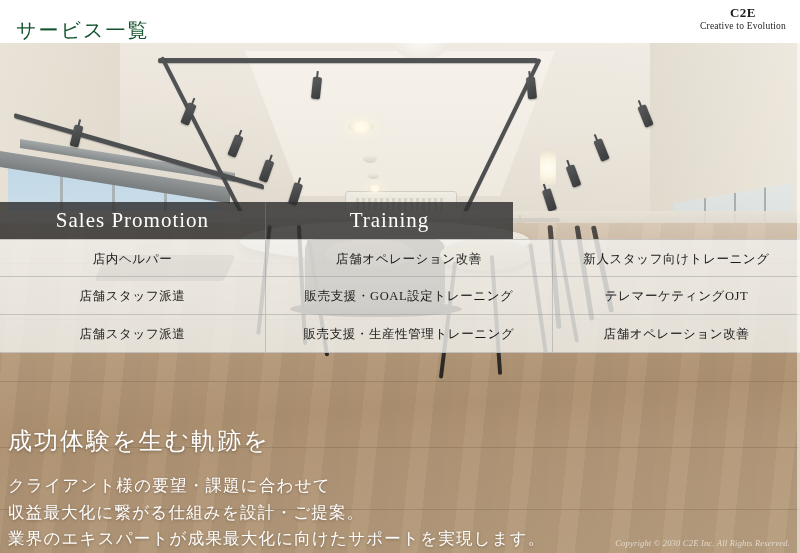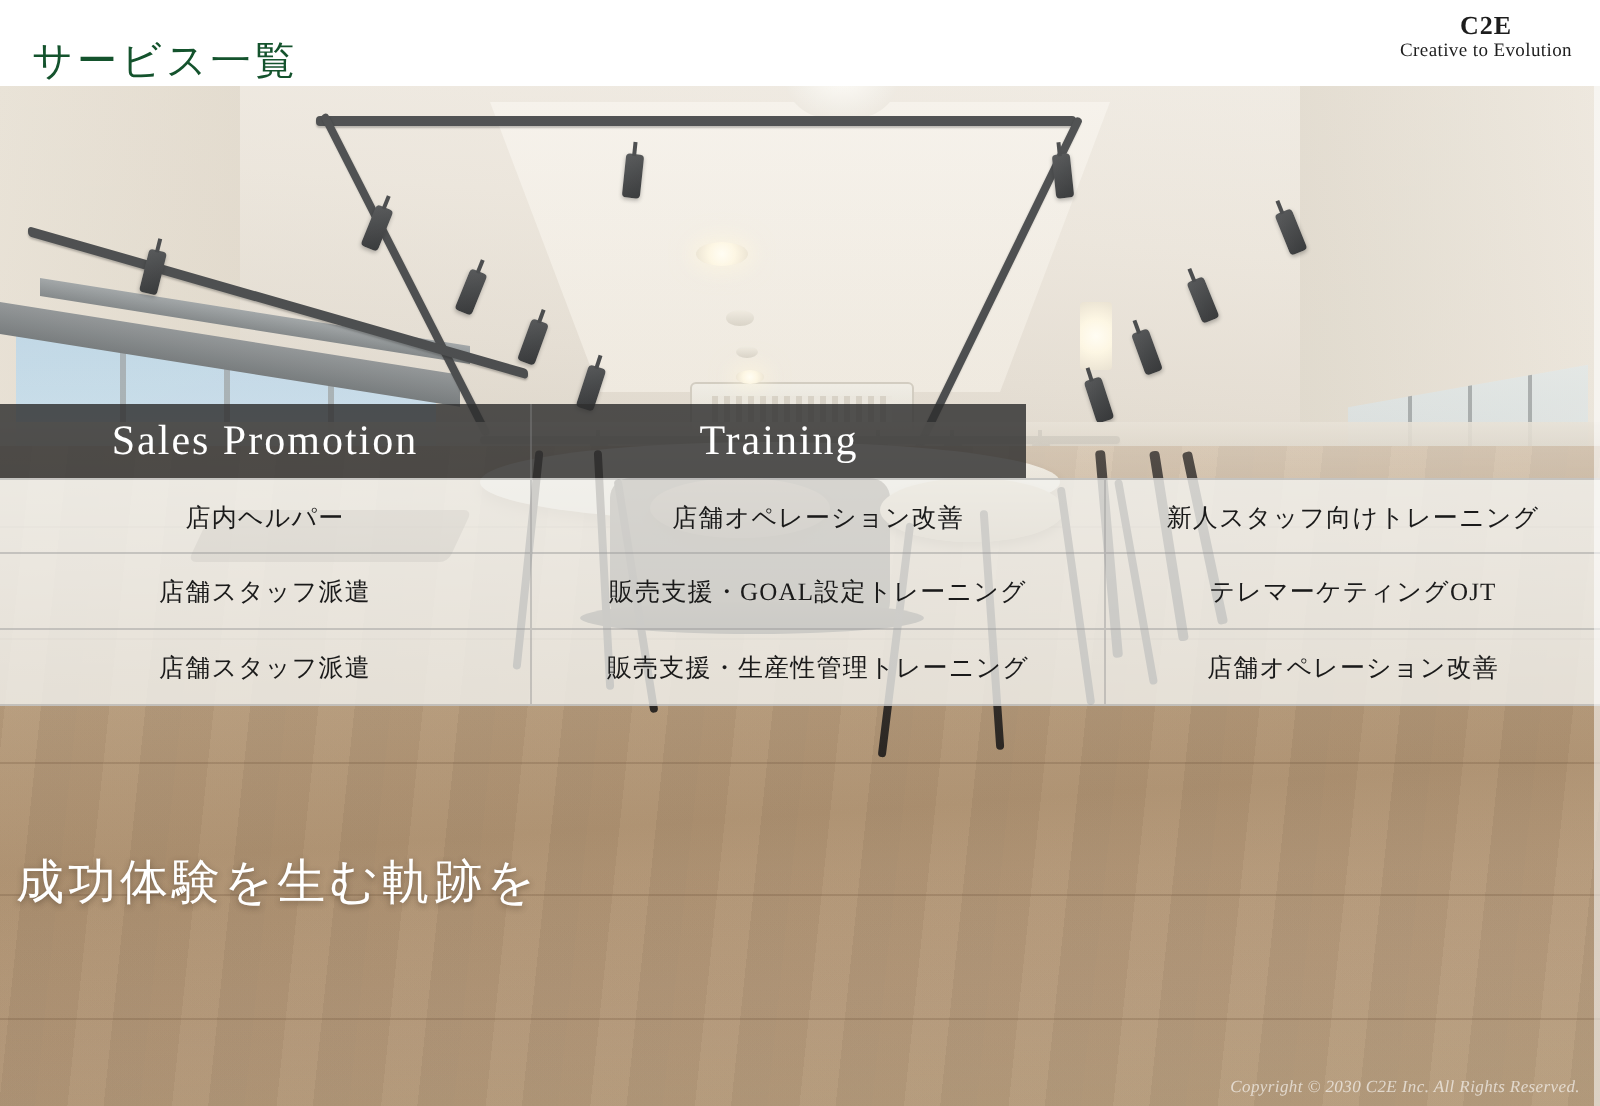--- a/index.html
+++ b/index.html
@@ -263,15 +263,20 @@
       </div>
       <div class="trow">
         <div class="tcell c1">店舗スタッフ派遣</div>
         <div class="tcell c2">販売支援・生産性管理トレーニング</div>
         <div class="tcell c3">店舗オペレーション改善</div>
       </div>
     </div>
   </div>
 
   <div class="headline">成功体験を生む軌跡を</div>
+  <div class="lede">
+    <div>クライアント様の要望・課題に合わせて</div>
+    <div>収益最大化に繋がる仕組みを設計・ご提案。</div>
+    <div>業界のエキスパートが成果最大化に向けたサポートを実現します。</div>
+  </div>
   <div class="copyright">Copyright © 2030 C2E Inc. All Rights Reserved.</div>
 
 </div>
 
 </body></html>

